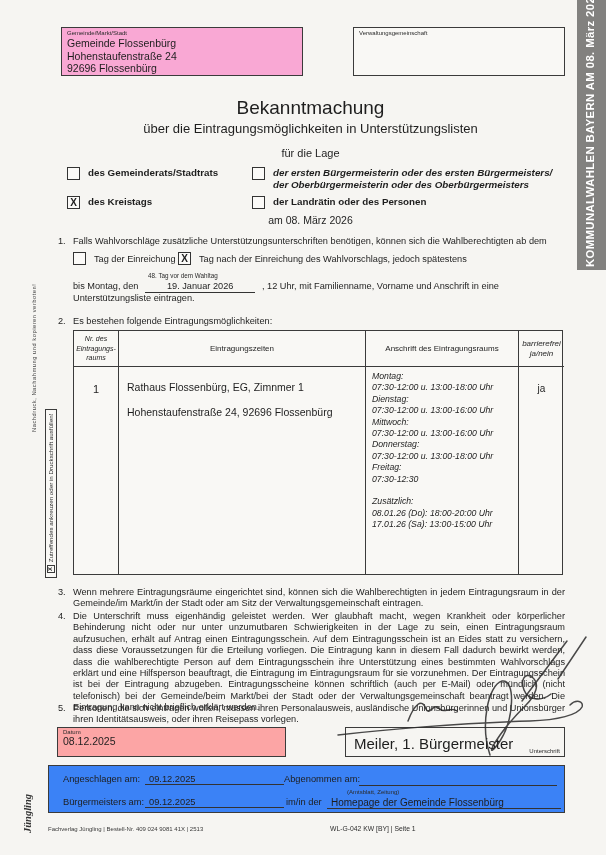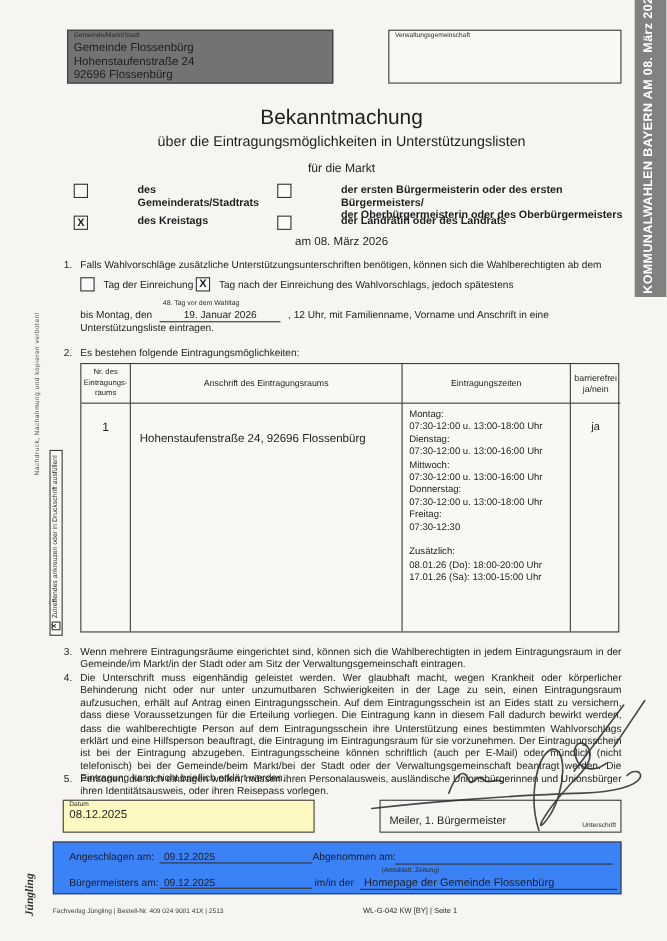--- a/index.html
+++ b/index.html
@@ -6,28 +6,28 @@
   body{
     width:606px;height:855px;position:relative;overflow:hidden;
     background:#f6f5f2;color:#1e1e1e;
     font-family:"Liberation Sans", sans-serif;
   }
   .abs{position:absolute;}
   .b{border:1.4px solid #3b3b3b;}
   .tiny{font-size:6.5px;color:#2a2a2a;}
   .bold{font-weight:normal;}
   .center{text-align:center;}
-  .pre{white-space:pre-line;}
+  .pre{white-space:pre-line;font-style:italic;}
   .cb{
     width:13px;height:13px;border:1.3px solid #333;background:#fbfaf8;
     display:inline-flex;align-items:center;justify-content:center;
     font-weight:bold;font-size:10px;line-height:1;flex:none;box-sizing:border-box;
   }
   .optrow{display:flex;gap:8px;align-items:flex-start;}
-  .optlabel{font-weight:bold;font-size:9.8px;line-height:11.5px;margin-left:37px;}
+  .optlabel{font-weight:bold;font-size:9.8px;line-height:11.5px;}
   .body-txt{font-size:9.2px;line-height:11.4px;}
   .inum{position:absolute;left:0;top:0;font-size:9.2px;}
   .itext{margin-left:15px;text-align:justify;}
   .vrot{transform:rotate(-90deg);transform-origin:0 0;white-space:nowrap;}
   .grid-table{
     display:grid;grid-template-columns:45px 247px 153px 45px;grid-template-rows:36px 1fr;
     border:1.5px solid #3b3b3b;box-sizing:border-box;background:#f9f8f5;
   }
   .cell{border-right:1.2px solid #3b3b3b;box-sizing:border-box;}
   .cell:nth-child(4n){border-right:none;}
@@ -47,53 +47,53 @@
 
 <div class="abs vrot tiny" style="left:31px;top:432px;font-size:5.8px;letter-spacing:.5px;color:#444;">Nachdruck, Nachahmung und kopieren verboten!</div>
 
 <div class="abs vrot" style="left:38px;top:578px;">
   <span style="display:inline-flex;align-items:center;gap:3px;border:1px solid #3b3b3b;padding:1px 4px;background:#f9f8f5;">
     <span style="border:1px solid #3b3b3b;font-size:5.8px;font-weight:bold;line-height:1;padding:0 1px;">X</span>
     <span class="tiny" style="font-size:6.2px;">Zutreffendes ankreuzen oder in Druckschrift ausfüllen!</span>
   </span>
 </div>
 
-<div class="abs b" style="left:61px;top:27px;width:242px;height:49px;background:#737373;padding:2px 5px;box-sizing:border-box;">
+<div class="abs b" style="left:61px;top:27px;width:242px;height:49px;background:#f9a8d4;padding:2px 5px;box-sizing:border-box;">
   <div class="tiny" style="font-size:6px;">Gemeinde/Markt/Stadt</div>
   <div style="font-size:10.5px;line-height:12.5px;margin-top:1px;">
     <div>Gemeinde Flossenbürg</div>
     <div>Hohenstaufenstraße 24</div>
     <div>92696 Flossenbürg</div>
   </div>
 </div>
 
 <div class="abs b" style="left:353px;top:27px;width:212px;height:49px;background:#f9f8f5;padding:2px 5px;box-sizing:border-box;">
   <div class="tiny" style="font-size:6px;">Verwaltungsgemeinschaft</div>
 </div>
 
 <div class="abs center bold" style="left:58px;top:97px;width:505px;font-size:19px;">Bekanntmachung</div>
 <div class="abs center bold" style="left:58px;top:121px;width:505px;font-size:13px;">über die Eintragungsmöglichkeiten in Unterstützungslisten</div>
-<div class="abs center bold" style="left:58px;top:147px;width:505px;font-size:11px;">für die Markt</div>
+<div class="abs center bold" style="left:58px;top:147px;width:505px;font-size:11px;">für die Lage</div>
 
 <div class="abs optrow" style="left:67px;top:167px;width:180px;">
   <span class="cb"></span>
   <span class="optlabel">des Gemeinderats/Stadtrats</span>
 </div>
 <div class="abs optrow" style="left:252px;top:167px;width:315px;">
   <span class="cb"></span>
   <span class="optlabel pre">der ersten Bürgermeisterin oder des ersten Bürgermeisters/
 der Oberbürgermeisterin oder des Oberbürgermeisters</span>
 </div>
 <div class="abs optrow" style="left:67px;top:196px;width:180px;">
   <span class="cb">X</span>
   <span class="optlabel">des Kreistags</span>
 </div>
 <div class="abs optrow" style="left:252px;top:196px;width:315px;">
   <span class="cb"></span>
-  <span class="optlabel">der Landrätin oder des Landrats</span>
+  <span class="optlabel">der Landrätin oder des Personen</span>
 </div>
 
 <div class="abs center bold" style="left:58px;top:214px;width:505px;font-size:10.5px;">am 08. März 2026</div>
 
 <div class="abs body-txt" style="left:58px;top:236px;width:507px;">
   <span class="inum">1.</span>
   <div class="itext" style="text-align:left;">Falls Wahlvorschläge zusätzliche Unterstützungsunterschriften benötigen, können sich die Wahlberechtigten ab dem</div>
 </div>
 <div class="abs optrow" style="left:73px;top:252px;">
   <span class="cb"></span>
@@ -113,27 +113,28 @@
 
 <div class="abs body-txt" style="left:58px;top:316px;width:507px;">
   <span class="inum">2.</span>
   <div class="itext" style="text-align:left;">Es bestehen folgende Eintragungsmöglichkeiten:</div>
 </div>
 
 <div class="abs grid-table" style="left:73px;top:330px;width:490px;height:245px;">
   <div class="cell hcell pre" style="font-size:7px;">Nr.  des
 Eintragungs-
 raums</div>
+  <div class="cell hcell">Eintragungszeiten</div>
   <div class="cell hcell">Anschrift des Eintragungsraums</div>
-  <div class="cell hcell">Eintragungszeiten</div>
   <div class="cell hcell pre">barrierefrei
 ja/nein</div>
 
   <div class="cell center" style="padding-top:16px;font-size:11px;">1</div>
   <div class="cell" style="padding:14px 6px 0 8px;font-size:10.5px;line-height:13px;">
+    <div>Rathaus Flossenbürg, EG, Zimnmer 1</div>
     <div style="margin-top:12px;">Hohenstaufenstraße 24, 92696 Flossenbürg</div>
   </div>
   <div class="cell pre" style="padding:4px 4px 0 6px;font-size:8.7px;line-height:11.4px;">Montag:
 07:30-12:00 u. 13:00-18:00 Uhr
 Dienstag:
 07:30-12:00 u. 13:00-16:00 Uhr
 Mittwoch:
 07:30-12:00 u. 13:00-16:00 Uhr
 Donnerstag:
 07:30-12:00 u. 13:00-18:00 Uhr
@@ -152,27 +153,27 @@
 </div>
 <div class="abs body-txt" style="left:58px;top:611px;width:507px;">
   <span class="inum">4.</span>
   <div class="itext">Die Unterschrift muss eigenhändig geleistet werden. Wer glaubhaft macht, wegen Krankheit oder körperlicher Behinderung nicht oder nur unter unzumutbaren Schwierigkeiten in der Lage zu sein, einen Eintragungsraum aufzusuchen, erhält auf Antrag einen Eintragungsschein. Auf dem Eintragungsschein ist an Eides statt zu versichern, dass diese Voraussetzungen für die Erteilung vorliegen. Die Eintragung kann in diesem Fall dadurch bewirkt werden, dass die wahlberechtigte Person auf dem Eintragungsschein ihre Unterstützung eines bestimmten Wahlvorschlags erklärt und eine Hilfsperson beauftragt, die Eintragung im Eintragungsraum für sie vorzunehmen. Der Eintragungsschein ist bei der Eintragung abzugeben. Eintragungsscheine können schriftlich (auch per E-Mail) oder mündlich (nicht telefonisch) bei der Gemeinde/beim Markt/bei der Stadt oder der Verwaltungsgemeinschaft beantragt werden. Die Eintragung kann nicht brieflich erklärt werden.</div>
 </div>
 <div class="abs body-txt" style="left:58px;top:703px;width:507px;">
   <span class="inum">5.</span>
   <div class="itext">Personen, die sich eintragen wollen, müssen ihren Personalausweis, ausländische Unionsbürgerinnen und Unionsbürger ihren Identitätsausweis, oder ihren Reisepass vorlegen.</div>
 </div>
 
-<div class="abs b" style="left:57px;top:727px;width:229px;height:30px;background:#fef9c3;padding:1px 5px;box-sizing:border-box;">
+<div class="abs b" style="left:57px;top:727px;width:229px;height:30px;background:#fca5a5;padding:1px 5px;box-sizing:border-box;">
   <div class="tiny" style="font-size:6px;">Datum</div>
   <div style="font-size:10.5px;">08.12.2025</div>
 </div>
 
 <div class="abs b" style="left:345px;top:727px;width:220px;height:30px;box-sizing:border-box;">
-  <div style="position:absolute;left:8px;bottom:4px;font-size:10px;">Meiler, 1. Bürgermeister</div>
+  <div style="position:absolute;left:8px;bottom:4px;font-size:15px;">Meiler, 1. Bürgermeister</div>
   <div class="tiny" style="position:absolute;right:4px;bottom:2px;font-size:6px;">Unterschrift</div>
 </div>
 
 <svg class="abs sig" style="left:330px;top:635px;pointer-events:none;" width="260" height="130" viewBox="0 0 260 130">
   <g fill="none" stroke="#2b2b2b" stroke-width="1.5" stroke-linecap="round" opacity="0.85">
     <path d="M8,100 C50,95 130,88 200,86 C228,85 248,80 252,72 C254,66 246,64 240,70"></path>
     <path d="M78,86 C84,70 92,62 96,74 C99,82 104,66 110,74 C114,79 121,71 127,76"></path>
     <path d="M160,120 C150,90 158,50 172,46 C186,44 184,84 170,106 C164,115 159,119 163,111 C171,97 187,79 196,70 C205,61 211,49 202,42 C195,37 190,45 194,55 C198,65 211,67 221,59"></path>
     <path d="M237,6 L192,66"></path>
     <path d="M256,2 L228,44"></path>

